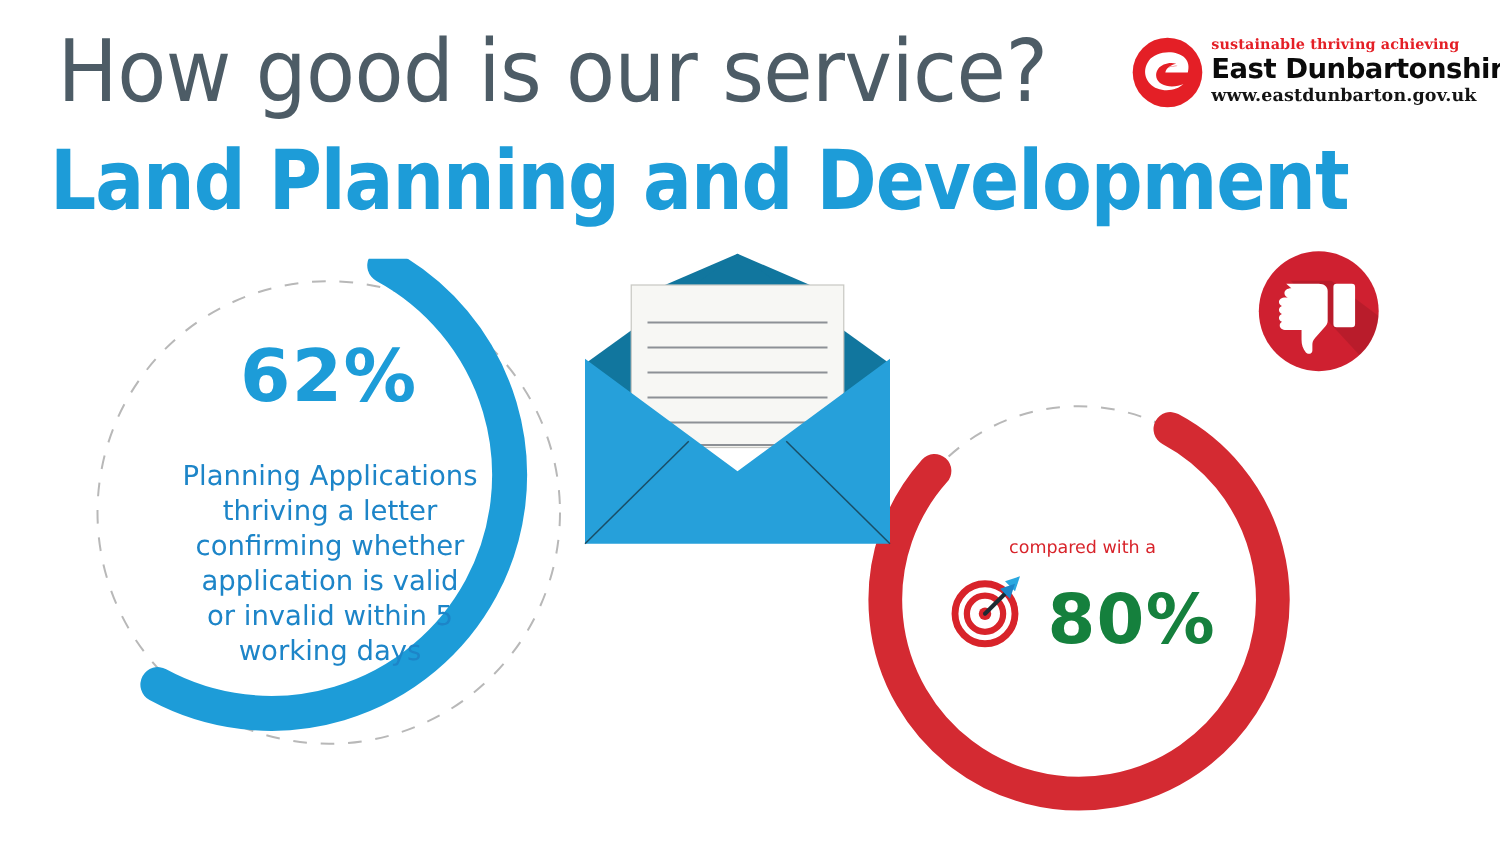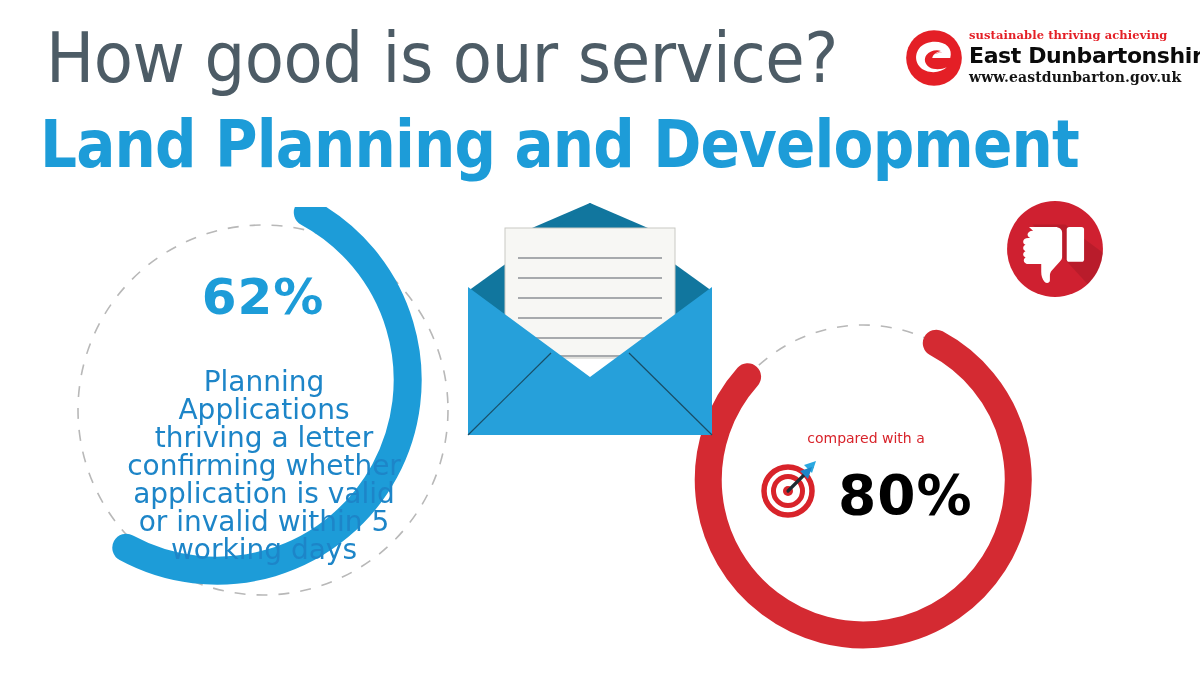--- a/index.html
+++ b/index.html
@@ -61,42 +61,42 @@
 
   
   .donut{ position:absolute; }
   #donut-left{ left:60px; top:207px; width:406px; height:406px; }
   #donut-right{ left:690px; top:307px; width:346px; height:346px; }
 
   
   .big-pct-blue{
     position:absolute; left:110px; top:272px; width:306px;
     text-align:center;
-    font-size:50px; font-weight:bold; color:#1d9cd8;
+    font-size:58px; font-weight:bold; color:#1d9cd8;
     letter-spacing:1px; line-height:1;
     font-family:"DejaVu Sans", sans-serif;
   }
   .blue-body{
     position:absolute; left:120px; top:368px; width:288px;
     text-align:center;
-    font-size:28px; line-height:28px; color:#1d85c8;
+    font-size:22px; line-height:28px; color:#1d85c8;
     font-family:"DejaVu Sans", sans-serif;
   }
 
   
   .red-body{
     position:absolute; left:752px; top:425px; width:228px;
     text-align:center;
     font-size:14px; line-height:26px; color:#d8232a;
     font-family:"DejaVu Sans", sans-serif;
   }
   .big-pct-red{
     position:absolute; left:838px; top:468px; width:150px;
     text-align:left;
-    font-size:55px; font-weight:bold; color:#000000;
+    font-size:55px; font-weight:bold; color:#15803d;
     letter-spacing:1px; line-height:1;
     font-family:"DejaVu Sans", sans-serif;
   }
   .target-icon{ position:absolute; left:760px; top:457px; width:62px; height:62px; }
 
   
   .envelope{ position:absolute; left:455px; top:195px; width:270px; height:270px; }
 </style>
 </head>
 <body>

